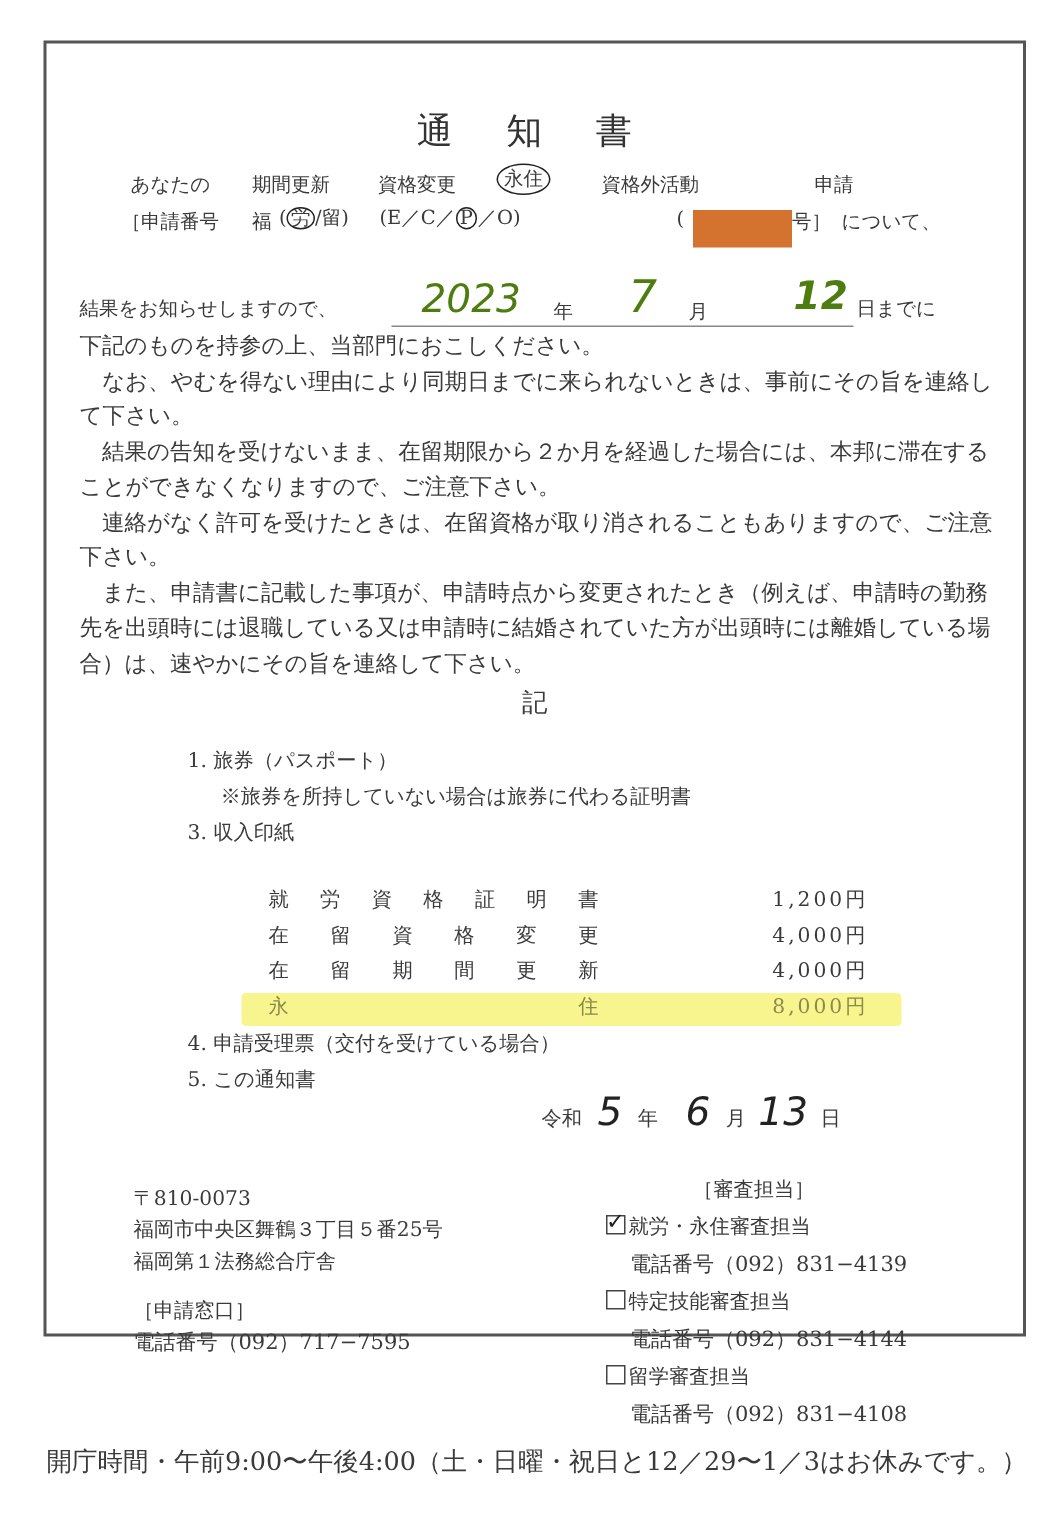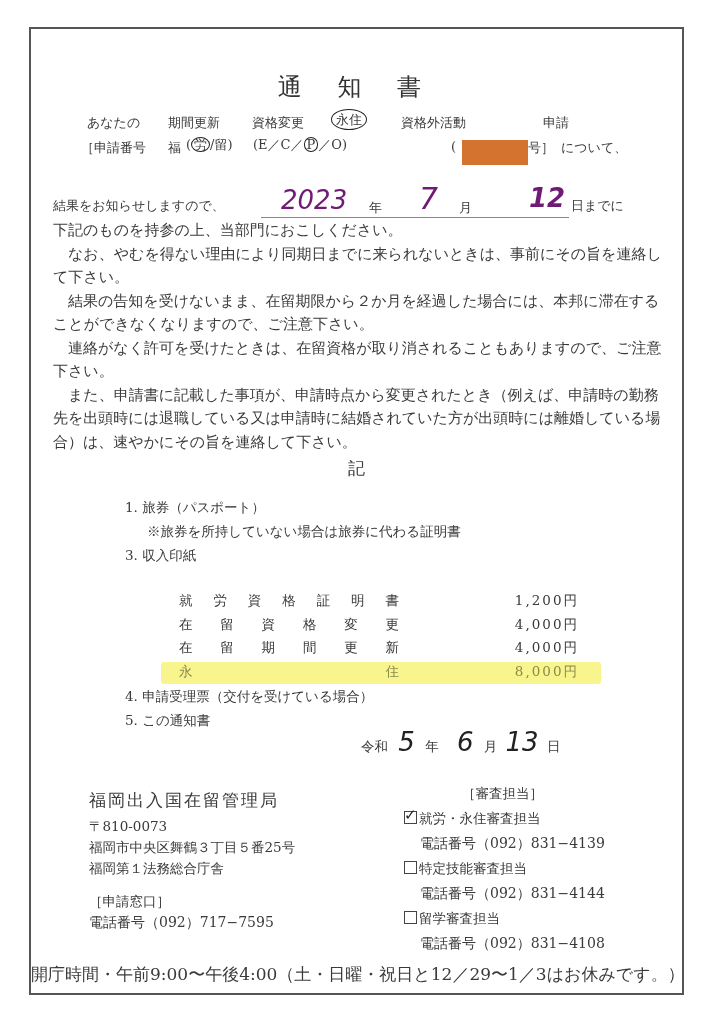--- a/index.html
+++ b/index.html
@@ -1,27 +1,27 @@
 <!DOCTYPE html>
 <html><head>
 <meta charset="utf-8">
 <style>
   html, body { margin: 0; padding: 0; }
   body {
     width: 709px; height: 1024px; background: #ffffff; position: relative; overflow: hidden;
     font-family: "DejaVu Serif", "Liberation Serif", serif; color: #3a3a3a;
   }
   .page {
-    position: absolute; left: 29px; top: 27px; width: 655px; height: 968px;
+    position: absolute; left: 29px; top: 27px; width: 655px; height: 864px;
     border: 2px solid #555; box-sizing: border-box; background: #fff;
   }
   .abs { position: absolute; white-space: nowrap; }
   .title { left: 0; width: 100%; top: 42px; text-align: center; font-size: 24px; letter-spacing: 14px; color: #333; }
   .t13 { font-size: 13px; }
-  .hand { font-family: "DejaVu Sans", sans-serif; font-style: italic; color: #701a75; font-size: 26px; }
+  .hand { font-family: "DejaVu Sans", sans-serif; font-style: italic; color: #4d7c0f; font-size: 26px; }
   .hand-black { font-family: "DejaVu Sans", sans-serif; font-style: italic; color: #222; font-size: 26px; }
   .circle { display: inline-block; border: 1.5px solid #222; border-radius: 50%; padding: 0 2px; line-height: 1; text-align: center; }
   .underline-rule { position: absolute; left: 230px; top: 188px; width: 308px; height: 1px; background: #888; }
   .redact { position: absolute; left: 431px; top: 111px; width: 66px; height: 25px; background: #d4722f; }
   .body-text { left: 22px; width: 610px; font-size: 15px; line-height: 23.5px; white-space: normal; }
   .body-text p { margin: 0; }
   .indent { text-indent: 1em; }
   .ki { left: 0; width: 100%; text-align: center; top: 428px; font-size: 17px; }
   .list { left: 94px; top: 466px; font-size: 13.5px; line-height: 24px; }
   .list .sub { padding-left: 22px; }
@@ -152,21 +152,20 @@
     <span>令和</span>
     <span class="hand-black" style="margin:0 6px;">5</span>
     <span>年</span>
     <span class="hand-black" style="margin:0 6px 0 14px;">6</span>
     <span>月</span>
     <span class="hand-black" style="margin:0 4px;">13</span>
     <span>日</span>
   </div>
 
   <div class="abs office">
-    <div class="name">福岡出入国在留管理局</div>
     <div class="line">〒810-0073</div>
     <div class="line">福岡市中央区舞鶴３丁目５番25号</div>
     <div class="line">福岡第１法務総合庁舎</div>
     <div class="gap"></div>
     <div class="line">［申請窓口］</div>
     <div class="line" style="font-size:14px;">電話番号（092）717−7595</div>
   </div>
 
   <div class="abs exam">
     <div class="head">［審査担当］</div>

